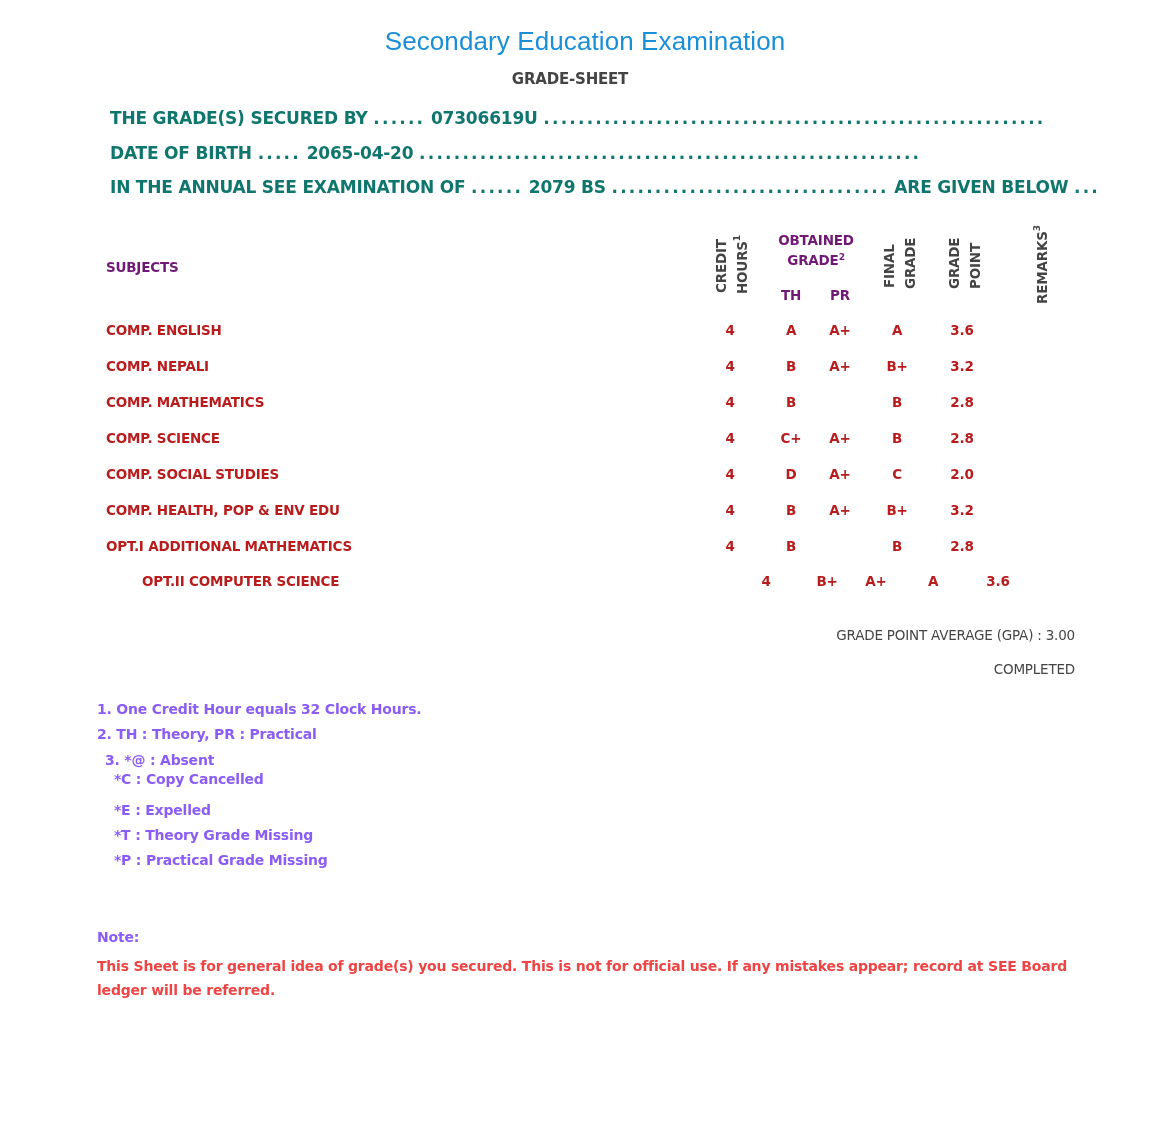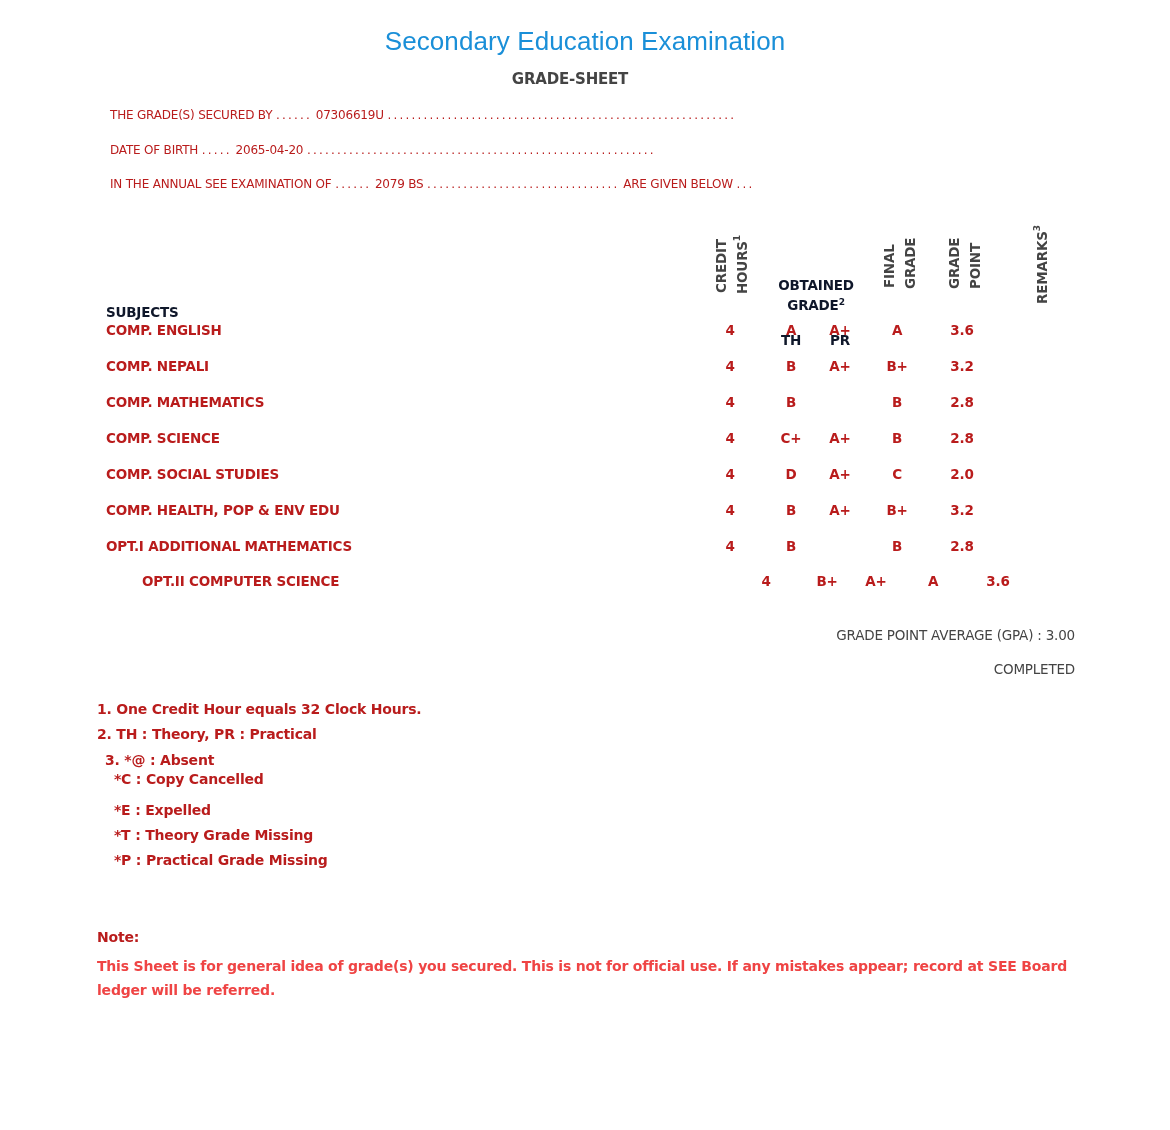--- a/index.html
+++ b/index.html
@@ -33,37 +33,36 @@
       width: 1140px;
       text-align: center;
       font-size: 15px;
       font-weight: bold;
       color: #444;
       letter-spacing: -0.2px;
     }
     .info-line {
       position: absolute;
       left: 110px;
-      font-size: 12px;
-      font-weight: normal;
-      color: #b91c1c;
+      font-size: 17px;
+      font-weight: bold;
+      color: #0f766e;
       white-space: nowrap;
       letter-spacing: -0.2px;
     }
     .dots {
       letter-spacing: 2.2px;
     }
     .hdr {
       position: absolute;
       font-size: 13.5px;
       font-weight: bold;
-      color: #0f172a;
+      color: #701a75;
       letter-spacing: -0.2px;
       line-height: 20px;
-      margin-top: 45px;
     }
     .vert {
       position: absolute;
       writing-mode: vertical-rl;
       transform: rotate(180deg);
       font-size: 13.5px;
       font-weight: bold;
       color: #444;
       line-height: 21px;
       text-align: center;
@@ -103,21 +102,21 @@
       font-weight: normal;
       color: #444;
       letter-spacing: -0.2px;
       white-space: nowrap;
     }
     .foot {
       position: absolute;
       left: 97px;
       font-size: 14px;
       font-weight: bold;
-      color: #b91c1c;
+      color: #8b5cf6;
       letter-spacing: -0.2px;
       white-space: nowrap;
     }
     .foot.indent { left: 114px; }
     .note-body {
       position: absolute;
       left: 97px;
       top: 954px;
       width: 990px;
       font-size: 14px;

